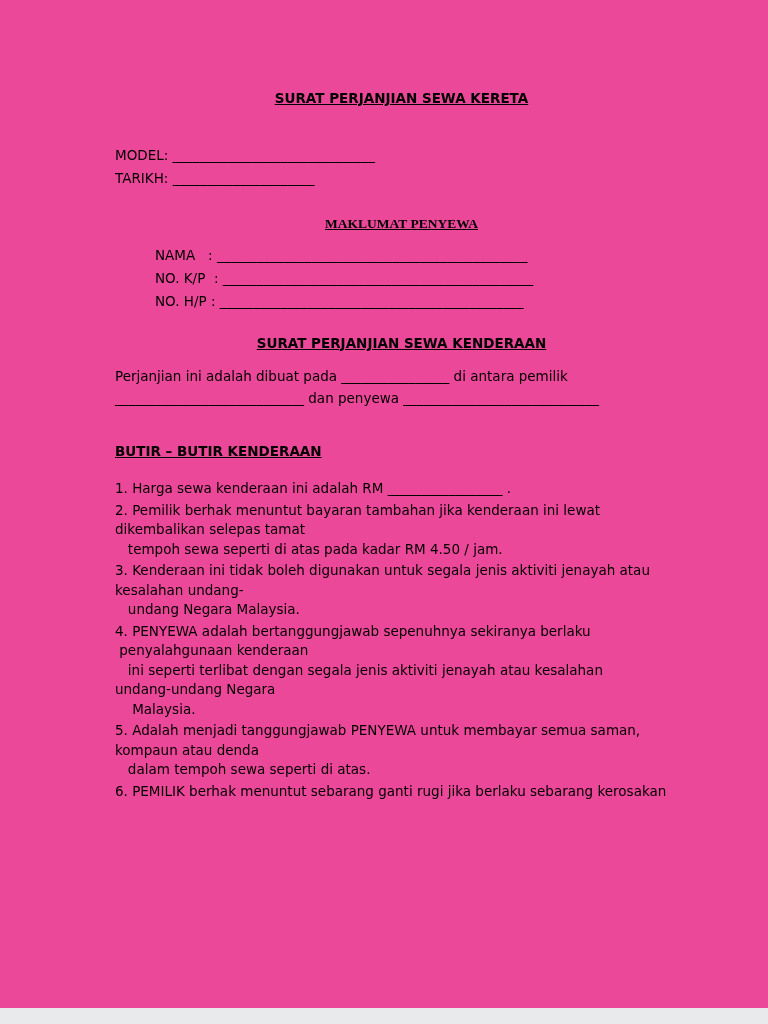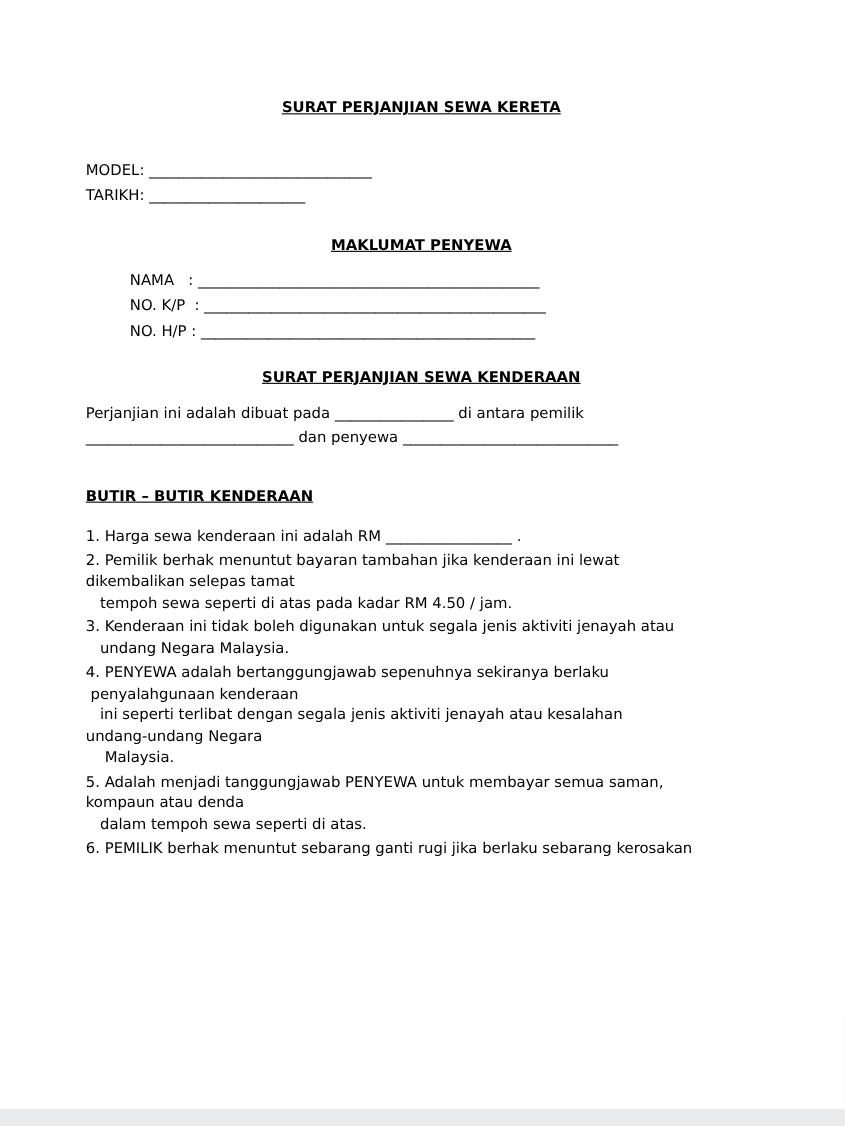--- a/index.html
+++ b/index.html
@@ -7,39 +7,39 @@
     width: 768px;
     height: 1024px;
     background: #e9eaec;
     font-family: "DejaVu Sans", "Liberation Sans", sans-serif;
     color: #000000;
     overflow: hidden;
   }
   .page {
     width: 768px;
     height: 1008px;
-    background: #ffffff;
-    padding: 90px 80px 0 78px;
+    background: #ec4899;
+    padding: 90px 80px 0 115px;
     box-sizing: border-box;
   }
   .heading {
     font-weight: bold;
     text-decoration: underline;
     font-size: 13.5px;
     line-height: 17px;
     white-space: pre;
   }
   .centered { text-align: center; }
   .line, .tline {
     font-size: 13.5px;
     white-space: pre;
   }
   .block-vehicle { margin-top: 37px; }
   .block-vehicle .line { line-height: 23px; }
-  .heading-renter { margin-top: 25px; }
+  .heading-renter { margin-top: 25px; font-family: Liberation Serif, serif; }
   .block-renter { margin-top: 12px; }
   .block-renter .line { line-height: 23px; margin-left: 40px; }
   .heading-agreement { margin-top: 22px; }
   .block-agreement { margin-top: 13px; }
   .block-agreement .line { line-height: 22px; }
   .heading-details { margin-top: 34px; }
   .block-details { margin-top: 18px; }
   .block-details .line { line-height: 21.5px; }
   .terms { margin-top: 19px; }
   .term { margin-bottom: 2px; }
@@ -79,20 +79,21 @@
     <div class="term">
       <div class="tline">1. Harga sewa kenderaan ini adalah RM _________________ .</div>
     </div>
     <div class="term">
       <div class="tline">2. Pemilik berhak menuntut bayaran tambahan jika kenderaan ini lewat</div>
       <div class="tline">dikembalikan selepas tamat</div>
       <div class="tline">   tempoh sewa seperti di atas pada kadar RM 4.50 / jam.</div>
     </div>
     <div class="term">
       <div class="tline">3. Kenderaan ini tidak boleh digunakan untuk segala jenis aktiviti jenayah atau</div>
+      <div class="tline">kesalahan undang-</div>
       <div class="tline">   undang Negara Malaysia.</div>
     </div>
     <div class="term">
       <div class="tline">4. PENYEWA adalah bertanggungjawab sepenuhnya sekiranya berlaku</div>
       <div class="tline"> penyalahgunaan kenderaan</div>
       <div class="tline">   ini seperti terlibat dengan segala jenis aktiviti jenayah atau kesalahan</div>
       <div class="tline">undang-undang Negara</div>
       <div class="tline">    Malaysia.</div>
     </div>
     <div class="term">

